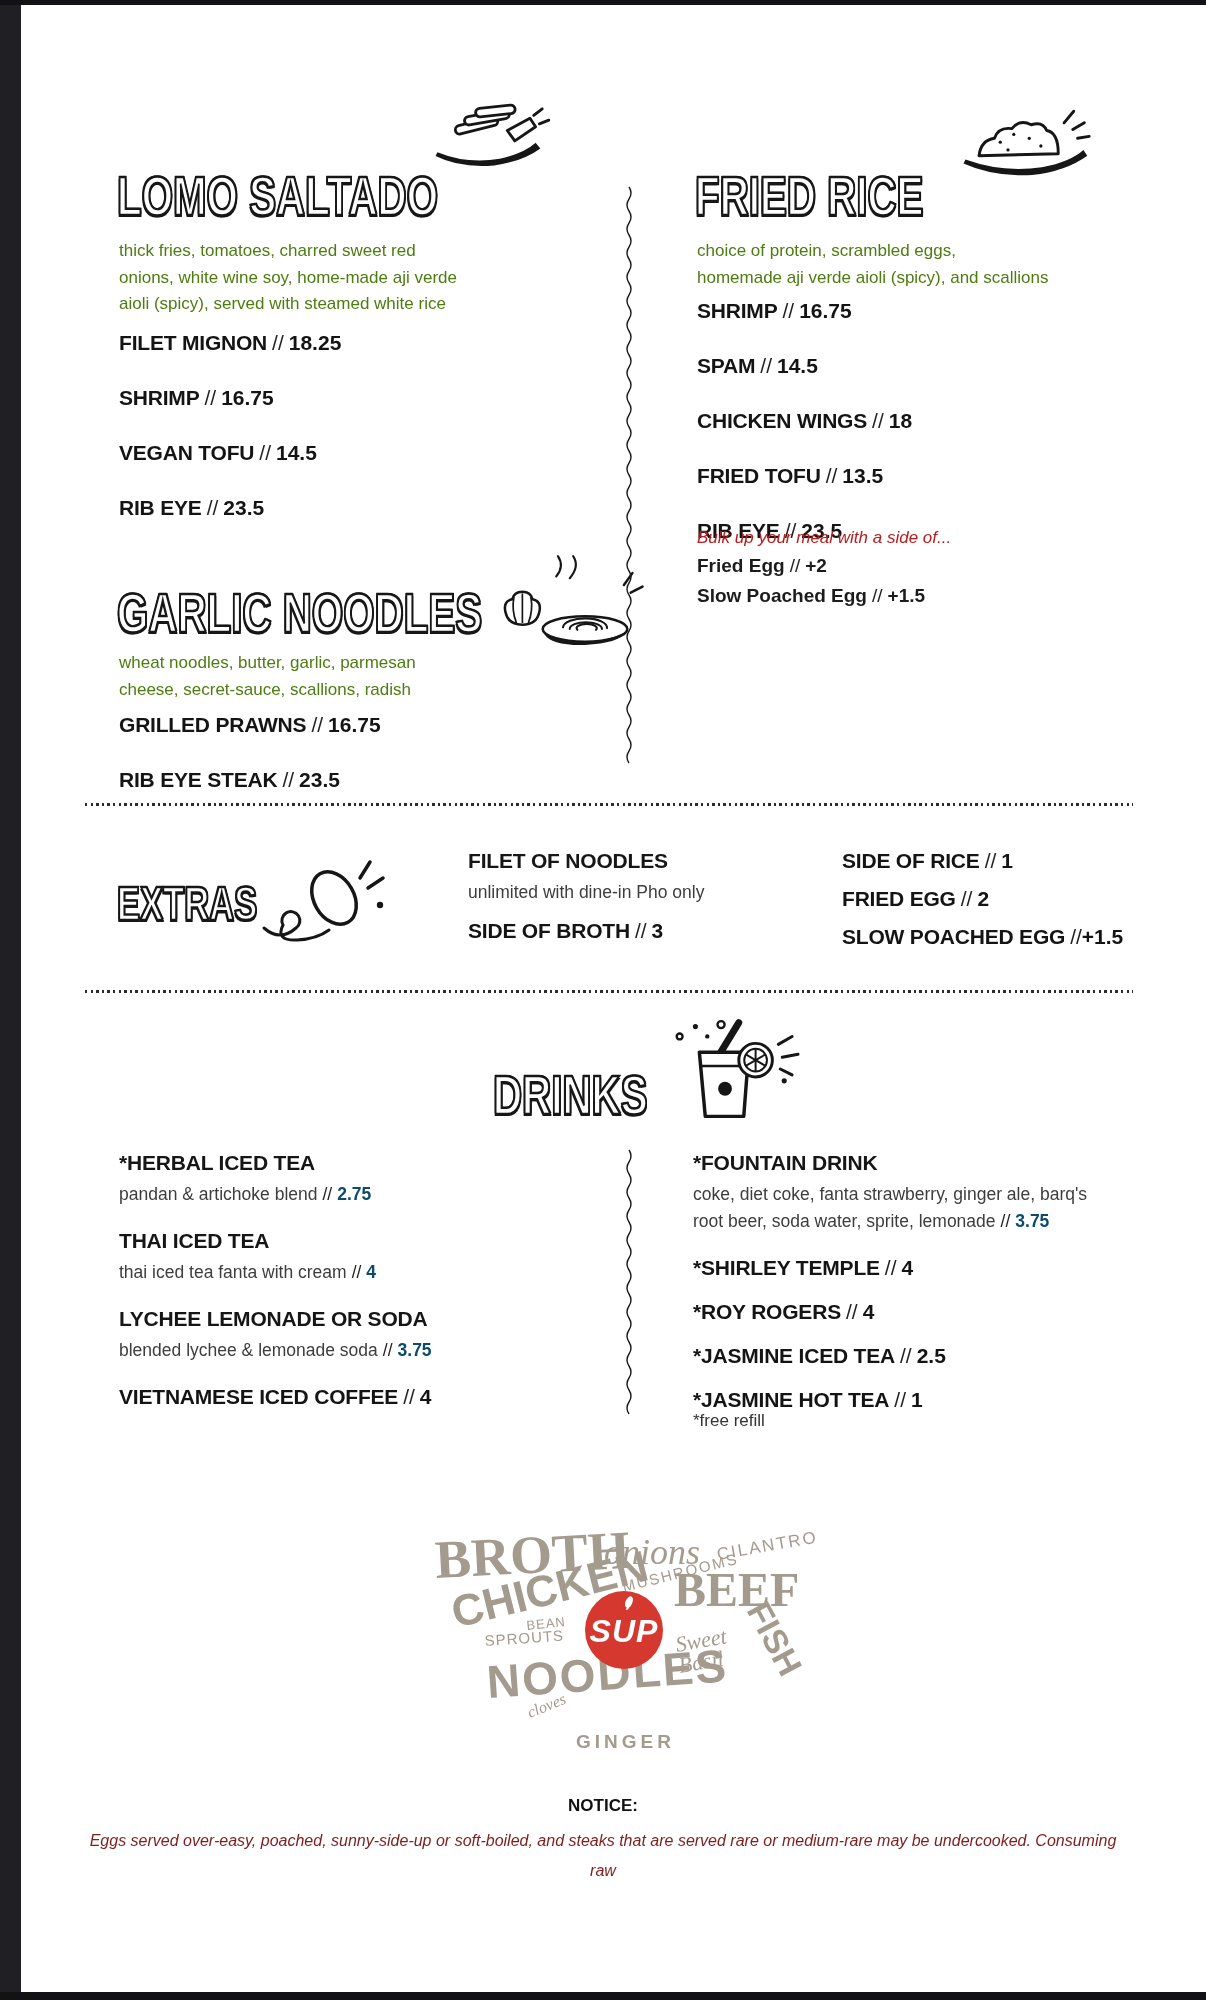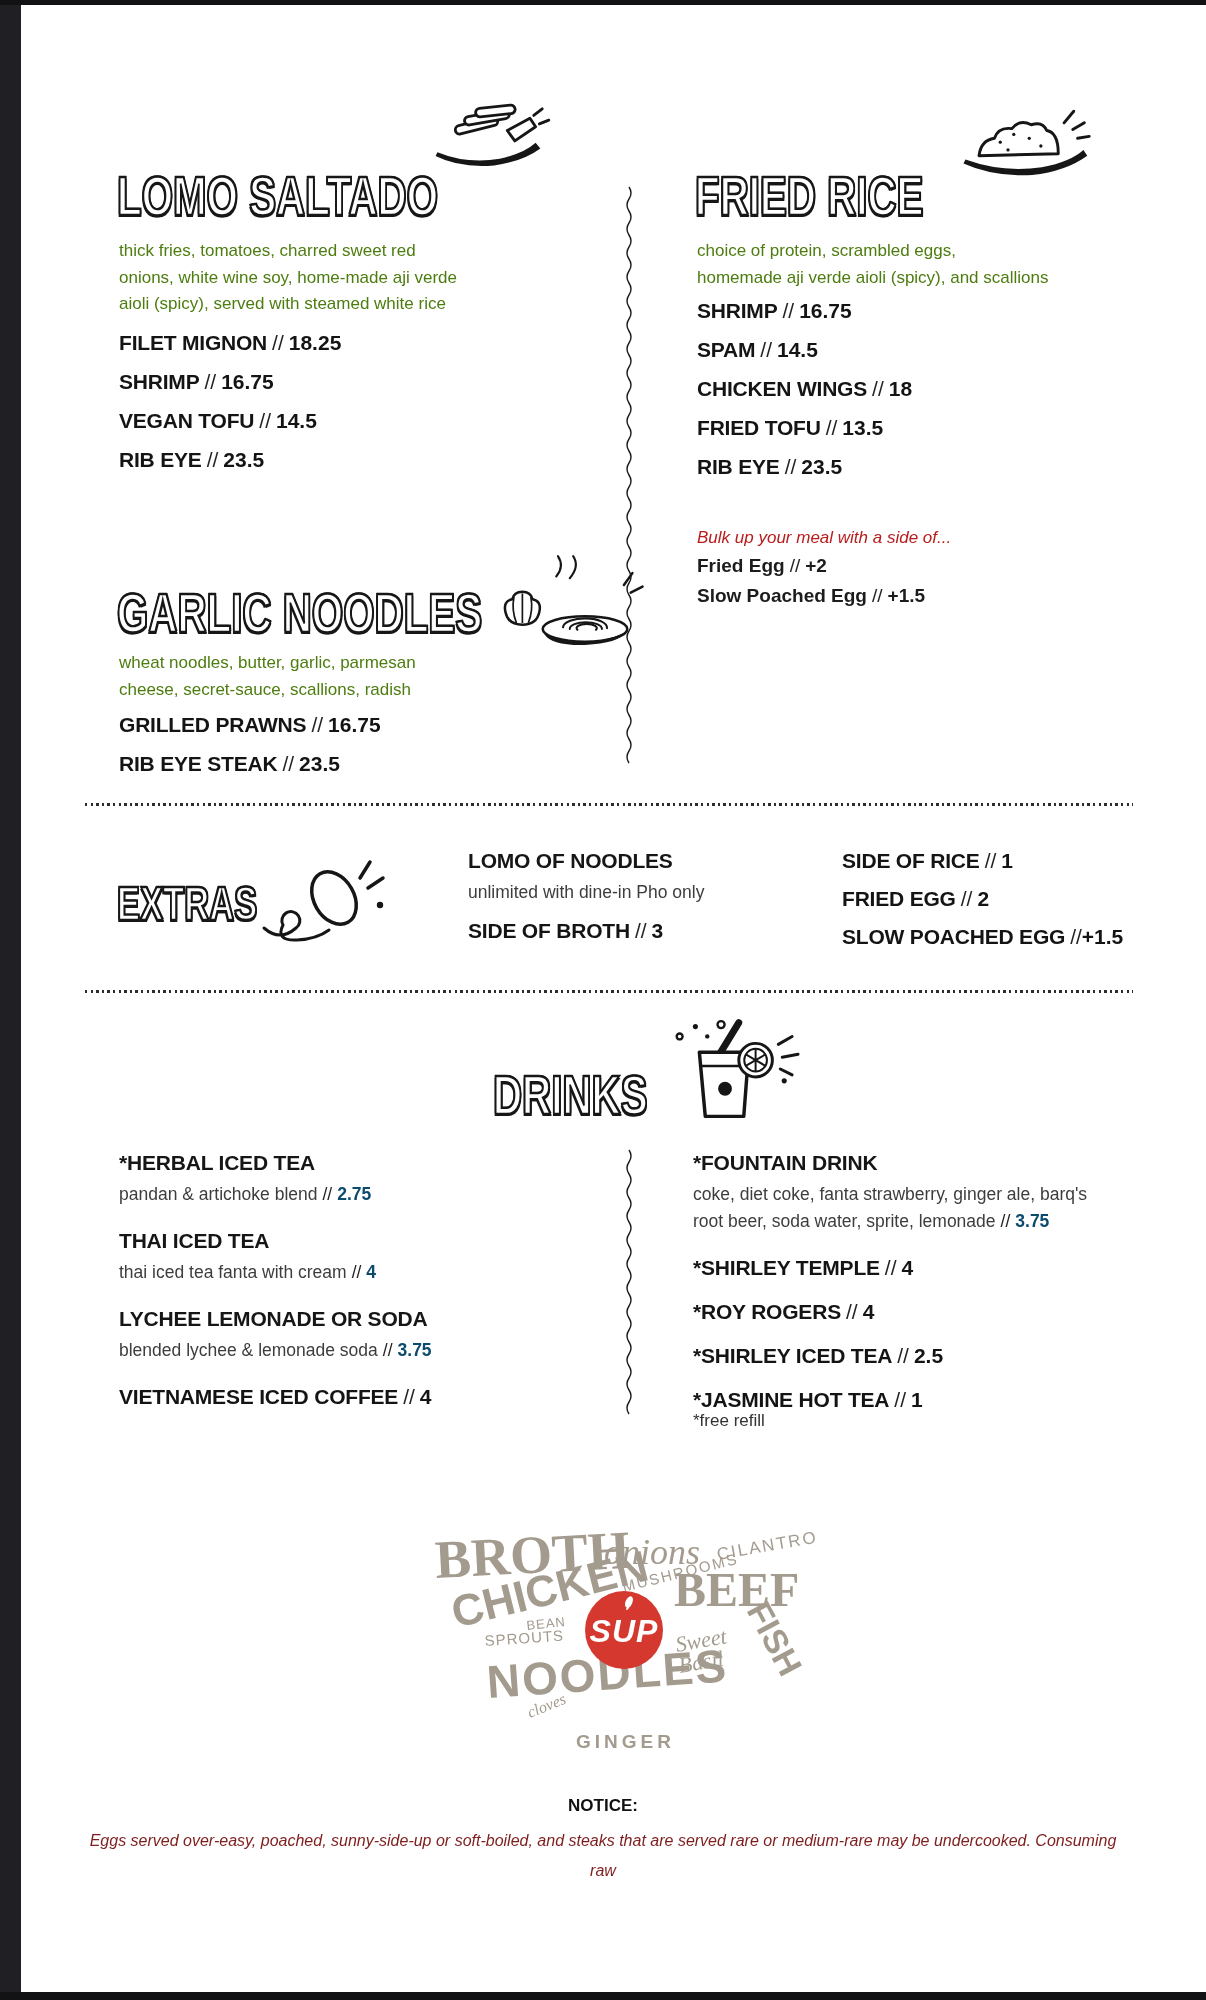--- a/index.html
+++ b/index.html
@@ -15,21 +15,21 @@
   .display-title{position:absolute;margin:0;font-weight:700;line-height:1;color:#fff;
        letter-spacing:0;white-space:nowrap;
        -webkit-text-stroke:2.3px #171717;
        text-shadow:-1.5px -1.5px 0 #171717,1.5px -1.5px 0 #171717,-1.5px 1.5px 0 #171717,1.5px 1.5px 0 #171717;
        transform:scaleX(0.72);transform-origin:left top}
   .t-lg{font-size:56px}
   .t-md{font-size:48px}
 
   .dline{display:block}
   .desc{font-size:17px;line-height:26.5px;color:#4d7c0f}
-  .items{display:flex;flex-direction:column;gap:17px}
+  .items{display:flex;flex-direction:column;gap:33px}
   .item{font-size:21px;line-height:22px;white-space:nowrap;color:#141414}
   .nm{font-weight:700;letter-spacing:-0.2px}
   .sep{font-weight:400;margin:0 5px;color:#232323}
   .pr{font-weight:600}
   .nogap .sep{margin-right:0}
   .bulk{font-style:italic;font-size:17px;color:#b91c1c;line-height:22px}
   .addons{display:flex;flex-direction:column;gap:10px}
   .addon{font-size:19px;line-height:20px;white-space:nowrap;color:#1c1c1c}
   .addon .nm{font-weight:600;letter-spacing:0}
   .addon .pr{font-weight:700}
@@ -164,21 +164,21 @@
   <path d="M10,78 q16,14 32,0 a9,9 0 1,0 -13,-3 q-8,16 14,15 q20,-1 32,-10" fill="none" stroke="#161616" stroke-width="3" stroke-linecap="round"></path>
   <ellipse cx="80" cy="48" rx="20" ry="28" transform="rotate(-30 80 48)" fill="#fff" stroke="#161616" stroke-width="3.5"></ellipse>
   <g stroke="#161616" stroke-width="3.5" stroke-linecap="round">
     <path d="M106,28 l10,-16"></path>
       <path d="M114,38 l15,-10"></path>
   </g>
   <circle cx="126" cy="55" r="3.2" fill="#161616"></circle>
 </svg>
 
 <div class="abs" style="left:468px;top:850px;width:300px">
-  <div class="xname">LOMO OF NOODLES</div>
+  <div class="xname">FILET OF NOODLES</div>
   <div class="ddesc" style="margin-top:7px">unlimited with dine-in Pho only</div>
   <div class="item" style="margin-top:14px"><span class="nm">SIDE OF BROTH</span><span class="sep">//</span><span class="pr">3</span></div>
 </div>
 
 <div class="items abs" style="left:842px;top:850px;gap:16px">
   <div class="item"><span class="nm">SIDE OF RICE</span><span class="sep">//</span><span class="pr">1</span></div>
   <div class="item"><span class="nm">FRIED EGG</span><span class="sep">//</span><span class="pr">2</span></div>
   <div class="item nogap"><span class="nm">SLOW POACHED EGG</span><span class="sep">//</span><span class="pr">+1.5</span></div>
 </div>
 
@@ -243,21 +243,21 @@
       <span>root beer, soda water, sprite, lemonade</span><span class="sep">//</span><span class="prb">3.75</span>
     </div>
   </div>
   <div class="drink">
     <div class="item"><span class="nm">*SHIRLEY TEMPLE</span><span class="sep">//</span><span class="pr">4</span></div>
   </div>
   <div class="drink">
     <div class="item"><span class="nm">*ROY ROGERS</span><span class="sep">//</span><span class="pr">4</span></div>
   </div>
   <div class="drink">
-    <div class="item"><span class="nm">*SHIRLEY ICED TEA</span><span class="sep">//</span><span class="pr">2.5</span></div>
+    <div class="item"><span class="nm">*JASMINE ICED TEA</span><span class="sep">//</span><span class="pr">2.5</span></div>
   </div>
   <div class="drink">
     <div class="item"><span class="nm">*JASMINE HOT TEA</span><span class="sep">//</span><span class="pr">1</span></div>
     <div class="note">*free refill</div>
   </div>
 </div>
 
 <svg class="abs" style="left:624px;top:1148px" width="10" height="280" viewBox="0 0 10 280">
   <path d="M5,2 q4,6 0,12 t0,12 t0,12 t0,12 t0,12 t0,12 t0,12 t0,12 t0,12 t0,12 t0,12 t0,12 t0,12 t0,12 t0,12 t0,12 t0,12 t0,12 t0,12 t0,12 t0,12 t0,12" fill="none" stroke="#1b1b1b" stroke-width="1.4"></path>
 </svg>

